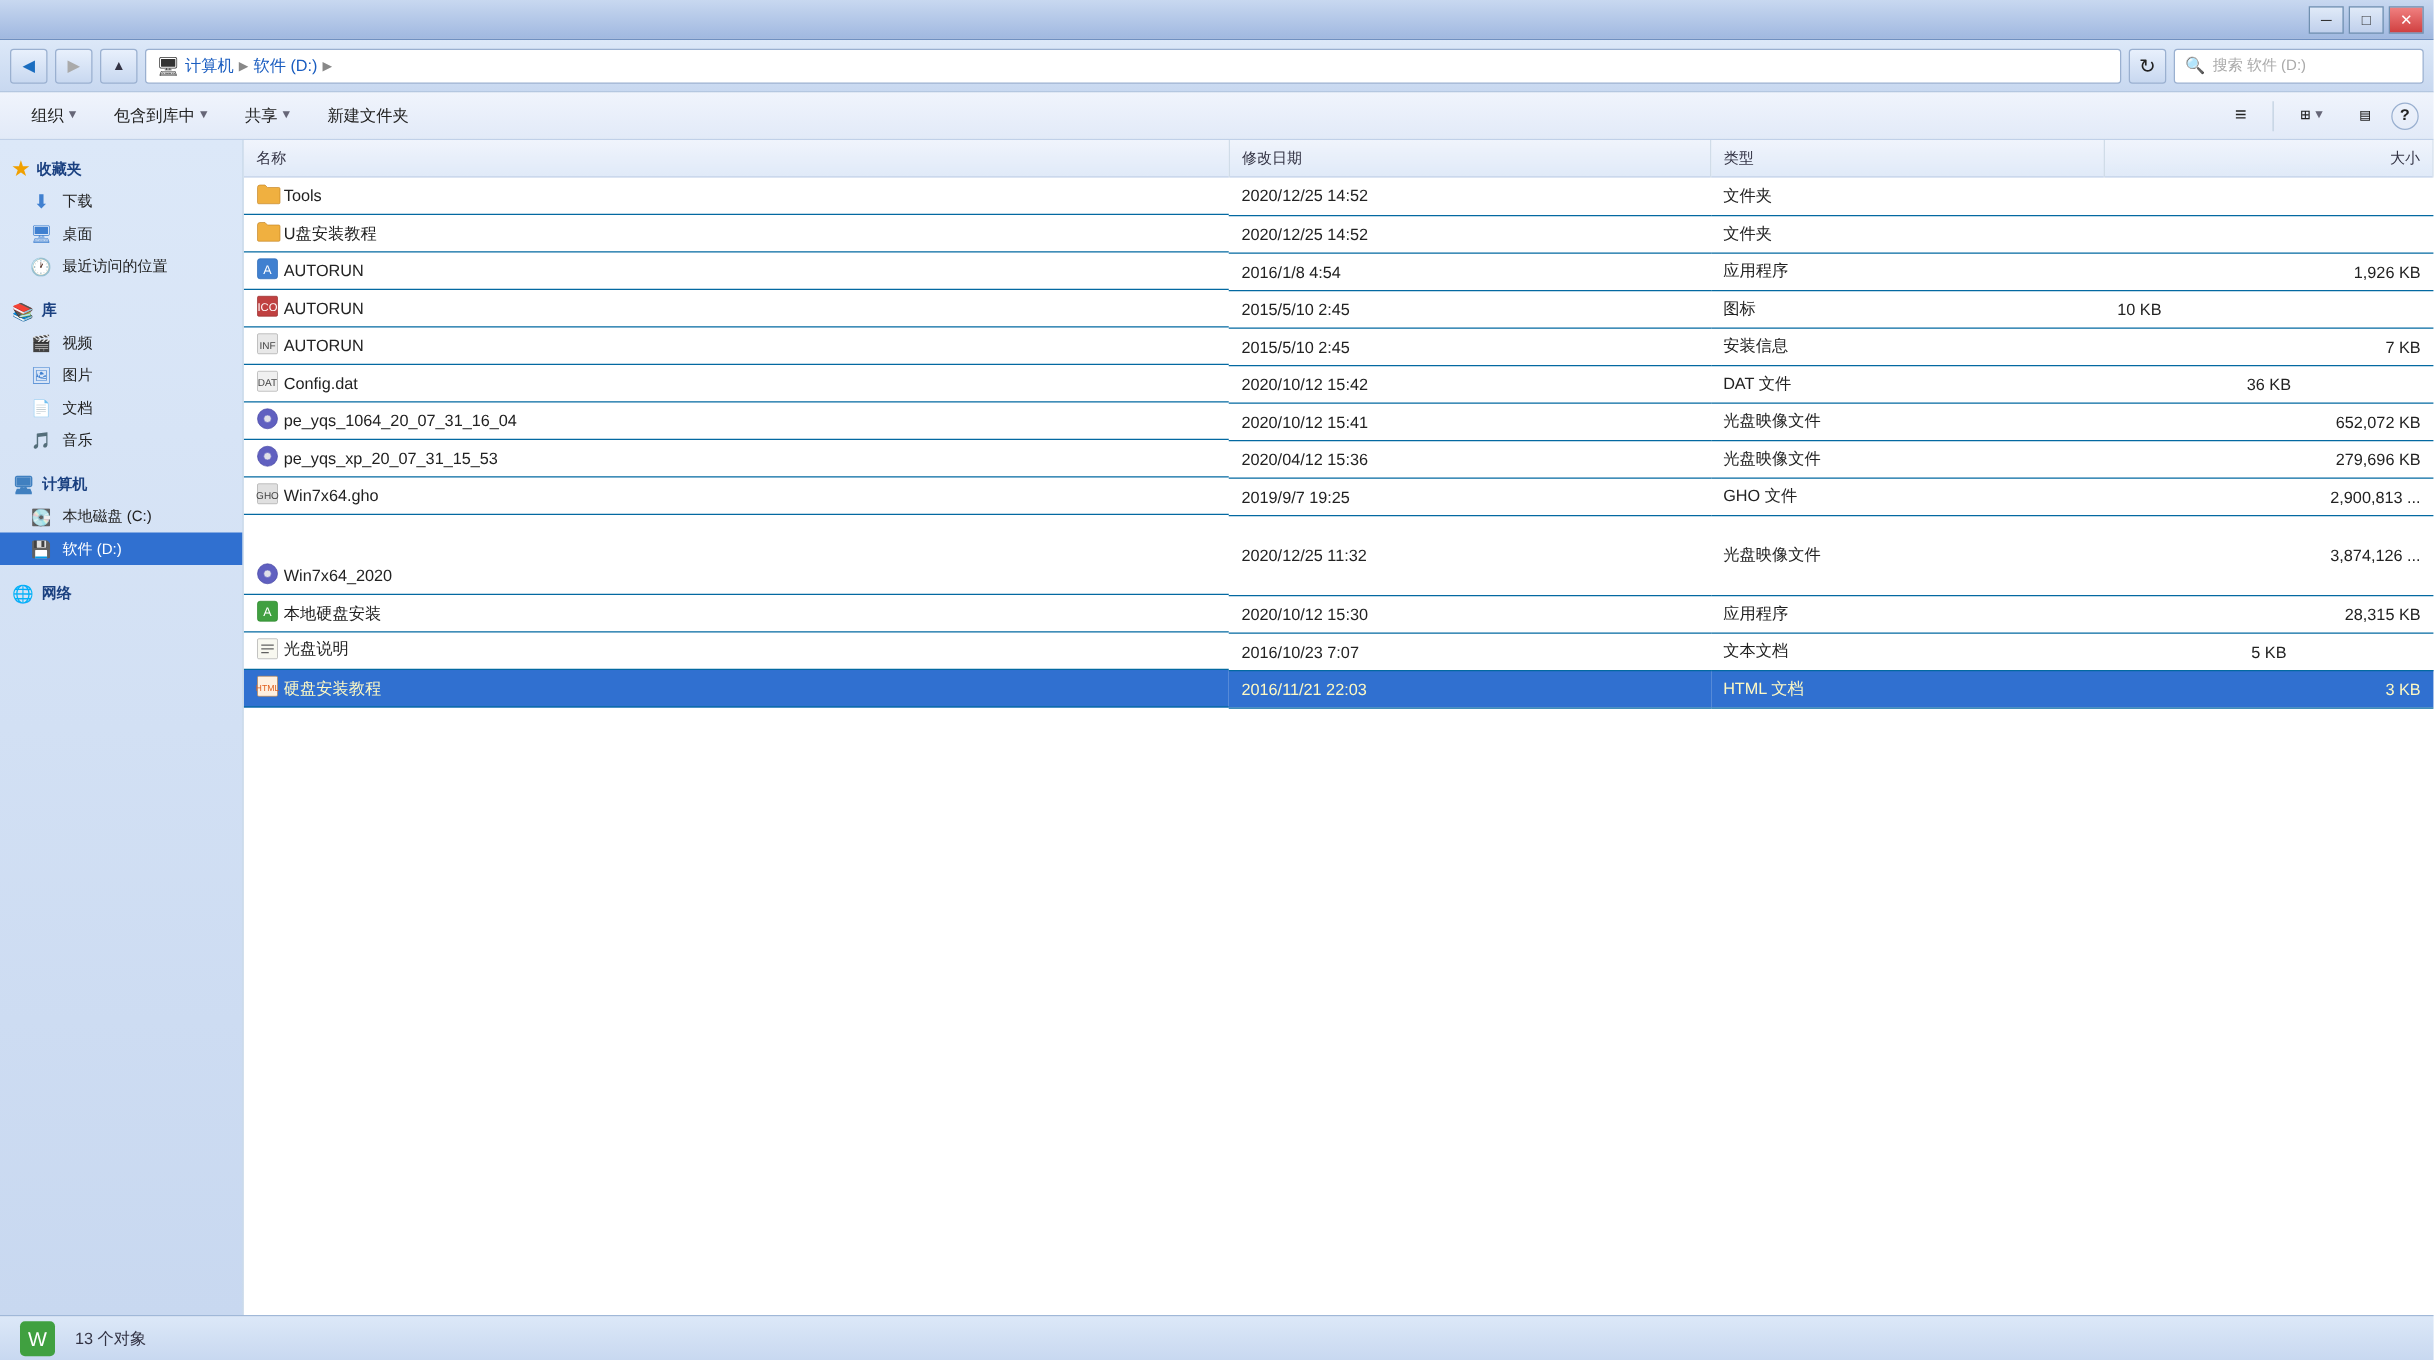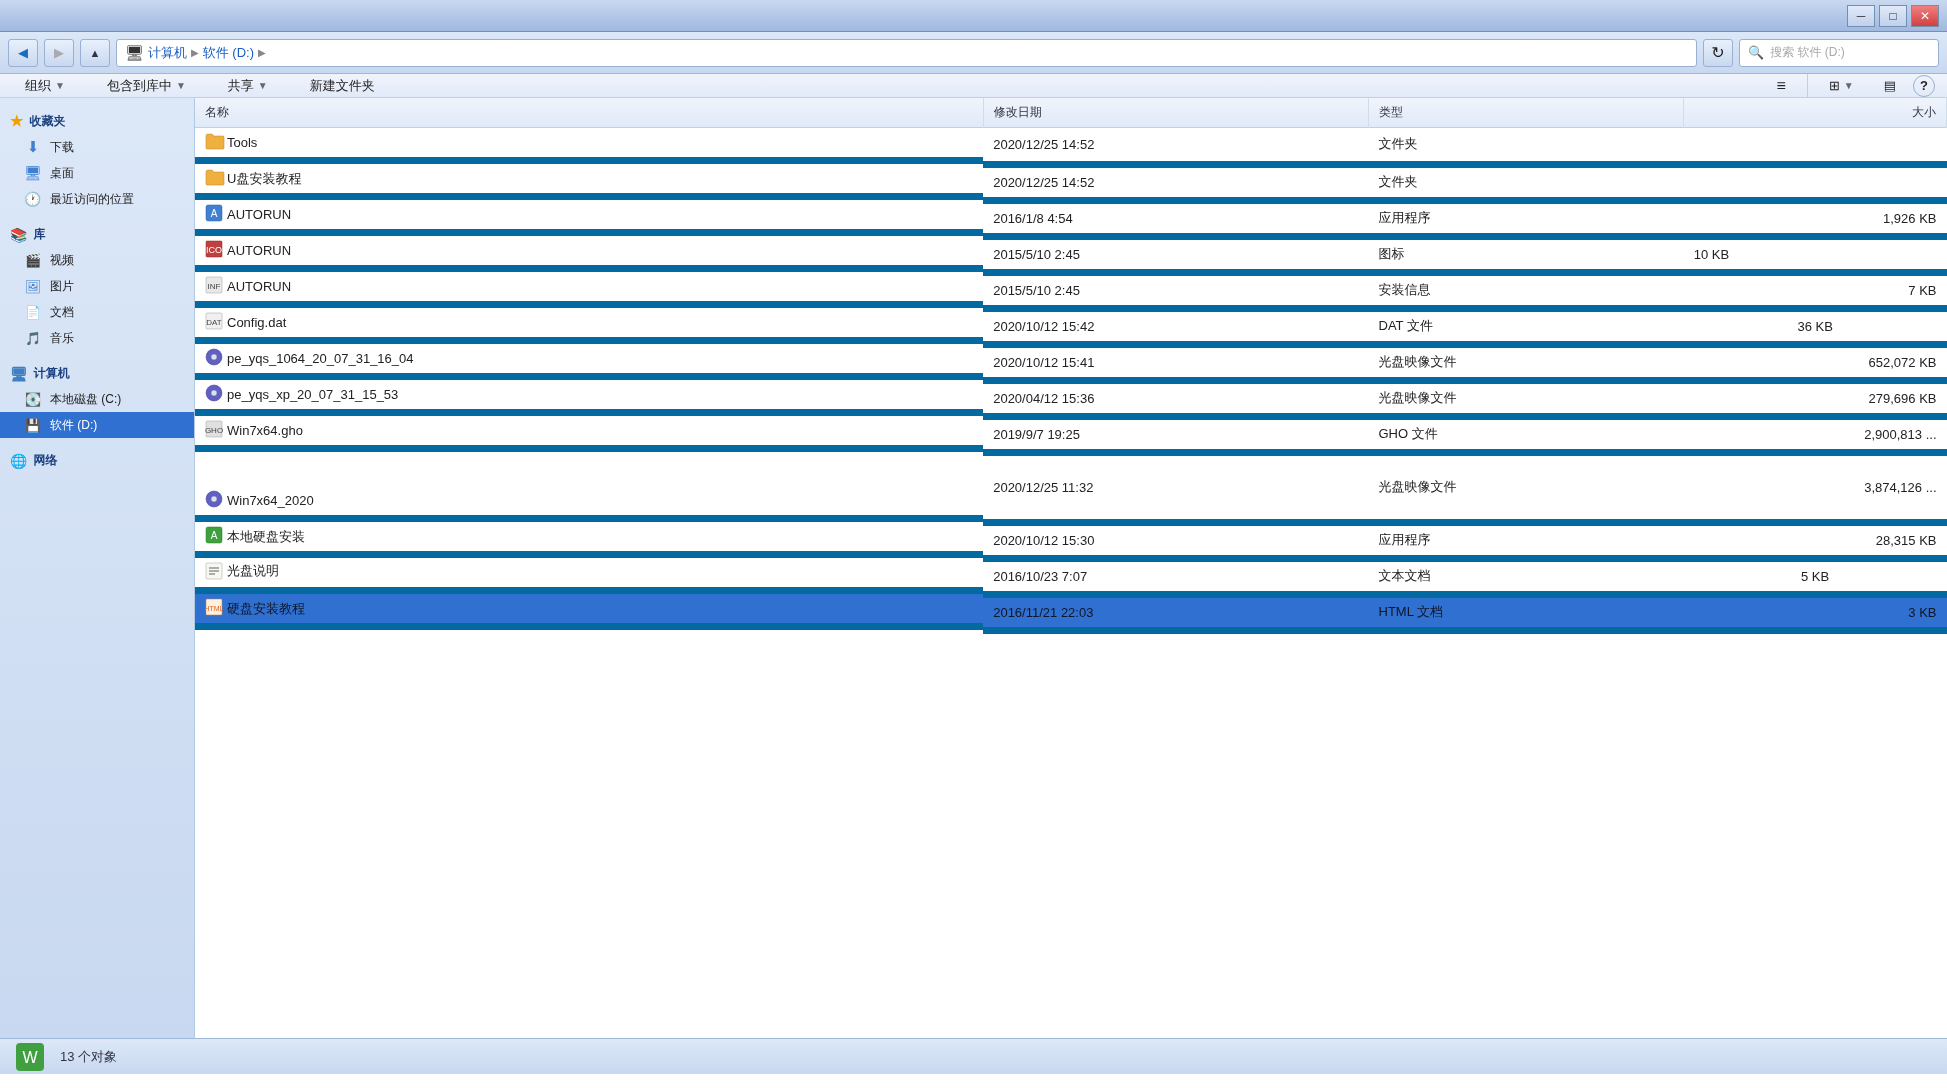--- a/index.html
+++ b/index.html
@@ -100,27 +100,28 @@
       background: white;
       display: flex;
       align-items: center;
       padding: 0 8px;
       color: #aaa;
       font-size: 12px;
       gap: 6px;
     }
     
     .toolbar {
-      height: 24px;
+      height: 38px;
       background: linear-gradient(to bottom, #f0f4fc 0%, #e2eaf8 100%);
       display: flex;
       align-items: center;
       padding: 0 12px;
-      gap: 16px;
+      gap: 4px;
       border-bottom: 1px solid #c0d0e8;
+      font-family: Liberation Mono, monospace;
     }
     .toolbar-btn {
       height: 30px;
       padding: 0 12px;
       background: transparent;
       border: 1px solid transparent;
       border-radius: 3px;
       cursor: pointer;
       display: flex;
       align-items: center;
@@ -208,25 +209,25 @@
       font-size: 12px;
       color: #334;
       font-weight: normal;
       border-right: 1px solid #d0dce8;
       cursor: pointer;
       user-select: none;
     }
     .file-table td {
       padding: 4px 10px;
       font-size: 13px;
-      border-bottom: 7px solid #0369a1;
+      border-bottom: 1px solid #0369a1;
     }
     .file-table tr.selected td {
       background: #3070d0;
-      color: #0f172a;
+      color: #fef9c3;
     }
     
     .statusbar {
       height: 36px;
       background: linear-gradient(to bottom, #dce8f8 0%, #c8d8f0 100%);
       border-top: 1px solid #a0b8d8;
       display: flex;
       align-items: center;
       padding: 0 12px;
       gap: 12px;

